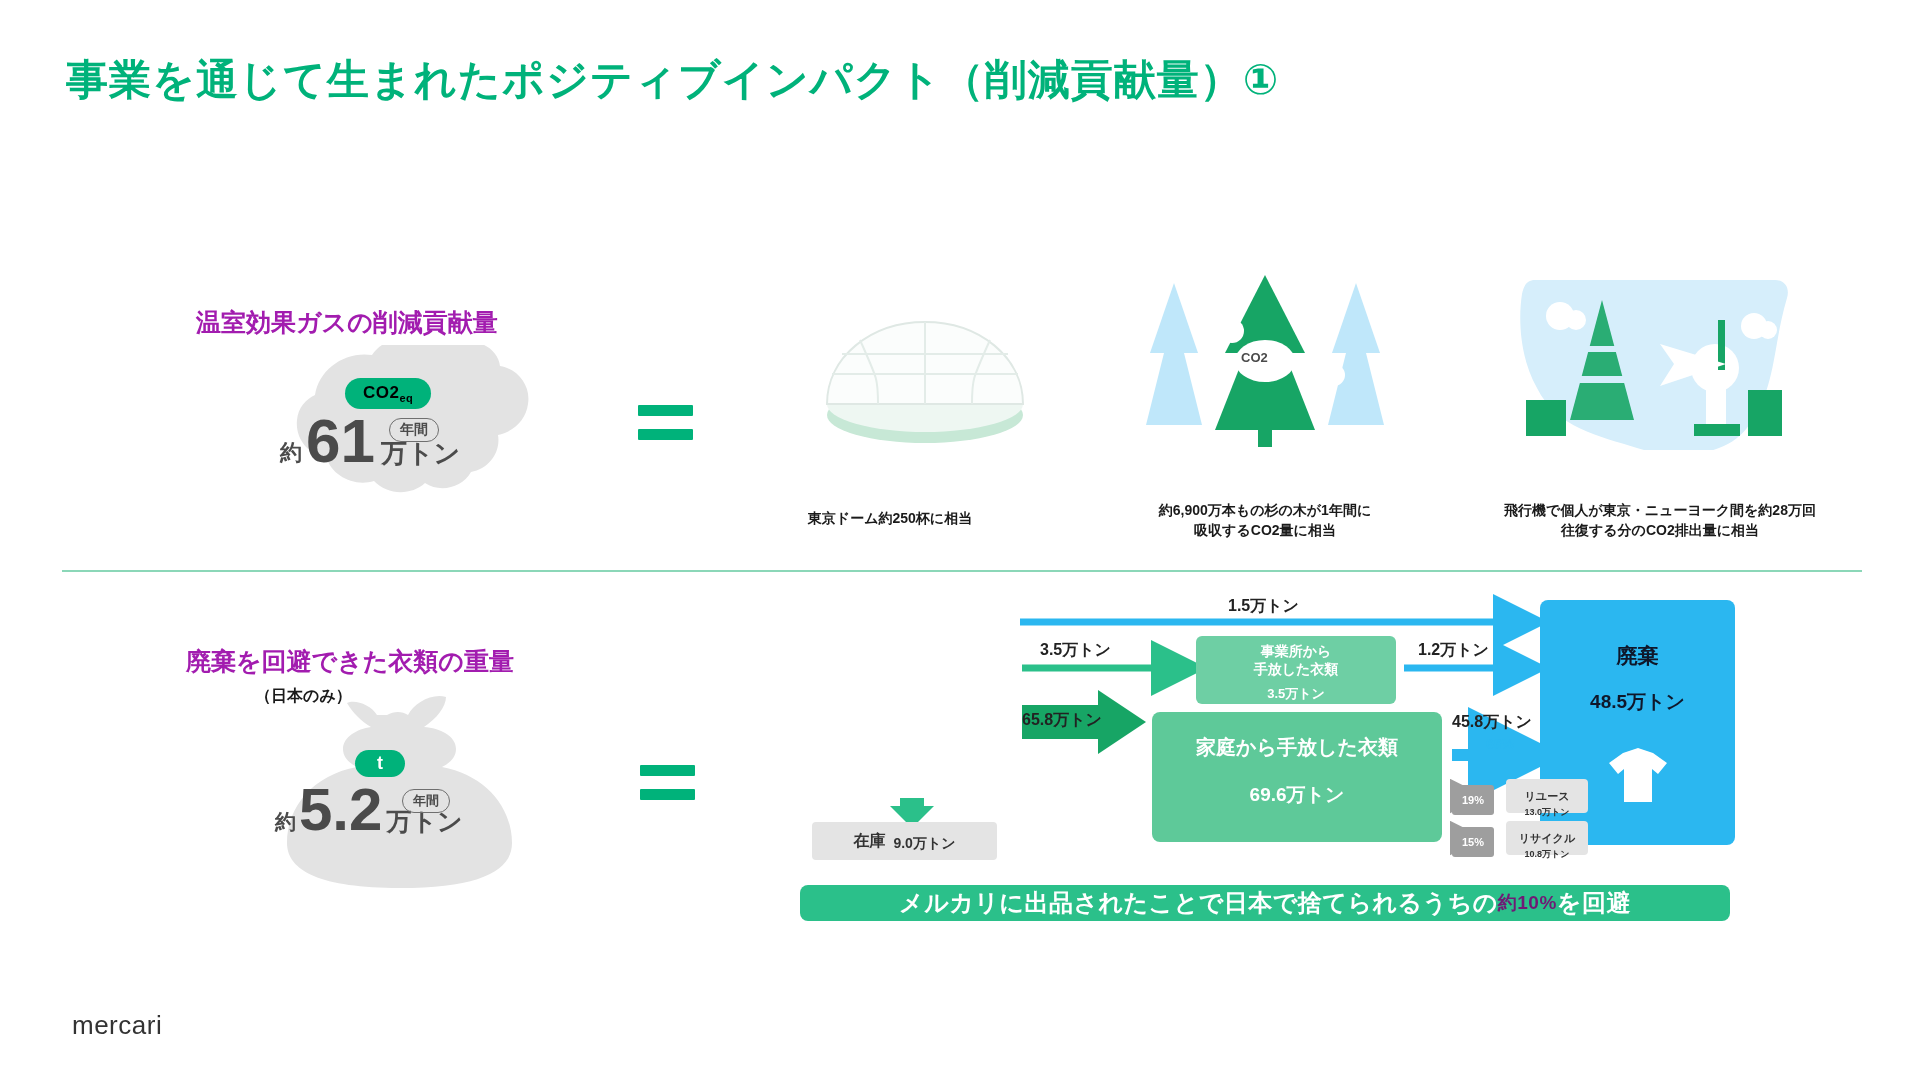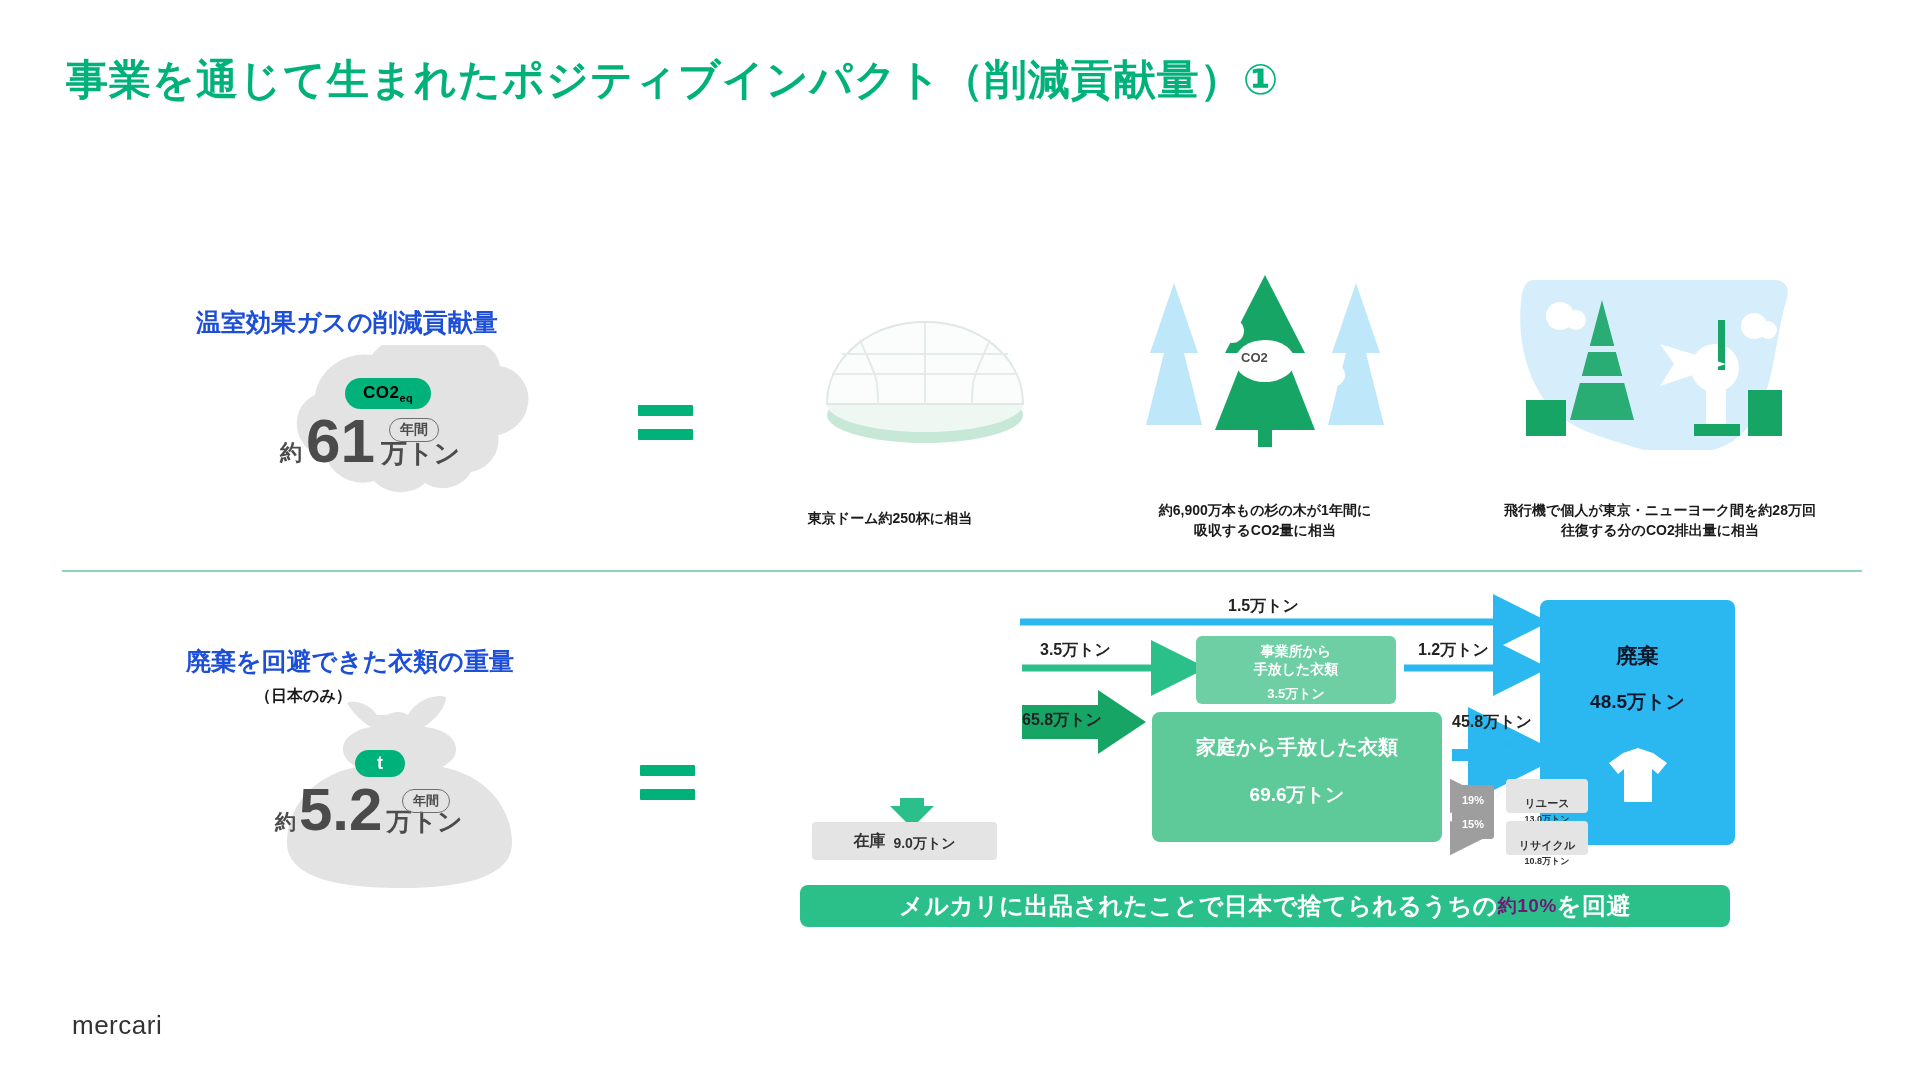--- a/index.html
+++ b/index.html
@@ -21,21 +21,21 @@
   }
 
   
   .divider{
     position:absolute;left:62px;top:570px;width:1800px;height:2px;
     background:#2bb67d;opacity:.55;
   }
 
   
   .sec-head{
-    position:absolute;font-size:25px;font-weight:bold;color:#1d4ed8;
+    position:absolute;font-size:25px;font-weight:bold;color:#a21caf;
     white-space:nowrap;
   }
   .sec-head.h1{left:196px;top:306px;}
   .sec-head.h2{left:186px;top:645px;}
   .sec-sub{
     position:absolute;left:255px;top:686px;font-size:16px;color:#1a1a1a;
     white-space:nowrap;font-weight:bold;
   }
 
   
@@ -145,28 +145,28 @@
 
   .lbl{position:absolute;font-size:16px;font-weight:bold;color:#222;white-space:nowrap;}
 
   .small-chip{
     position:absolute;width:42px;height:30px;background:#9e9e9e;color:#fff;
     border-radius:3px;font-size:11px;font-weight:bold;
     display:flex;align-items:center;justify-content:center;
   }
   .small-box{
     position:absolute;width:82px;height:34px;background:#e4e4e4;border-radius:4px;
-    color:#333;text-align:center;padding-top:18px;box-sizing:border-box;
+    color:#333;text-align:center;padding-top:11px;box-sizing:border-box;
   }
   .small-box .t{font-size:11px;font-weight:bold;line-height:1.2;}
   .small-box .v{font-size:13px;font-weight:bold;}
   .small-box .v span{font-size:9px;}
 
   .banner{
-    position:absolute;left:800px;top:885px;width:930px;height:42px;
+    position:absolute;left:800px;top:885px;width:930px;height:36px;
     background:#2bc08a;border-radius:8px;color:#fff;
     display:flex;align-items:center;justify-content:center;
     font-size:24px;font-weight:bold;letter-spacing:.5px;
   }
   .banner .hl{color:#701a75;font-size:19px;}
 
   .logo{position:absolute;left:72px;top:1010px;font-size:26px;font-weight:normal;color:#333;letter-spacing:.5px;}
 
   svg.flow{position:absolute;left:0;top:0;width:1920px;height:1080px;pointer-events:none;}
 </style>
@@ -334,21 +334,21 @@
     <svg width="70" height="56" viewBox="0 0 70 56" style="margin-top:30px" xmlns="http://www.w3.org/2000/svg">
       <path d="M20 6l15-5 15 5 14 10-9 11-6-5v33H21V22l-6 5-9-11z" fill="#fff"></path>
     </svg>
   </div>
 
   <div class="small-chip" style="left:1452px;top:785px;">19%</div>
   <div class="small-box" style="left:1506px;top:779px;">
     <div class="t">リユース</div>
     <div class="v"><span>13.0</span><span>万トン</span></div>
   </div>
-  <div class="small-chip" style="left:1452px;top:809px;">15%</div>
+  <div class="small-chip" style="left:1452px;top:827px;">15%</div>
   <div class="small-box" style="left:1506px;top:821px;">
     <div class="t">リサイクル</div>
     <div class="v"><span>10.8</span><span>万トン</span></div>
   </div>
 
   <div class="banner">
     <span>メルカリに出品されたことで日本で捨てられるうちの</span>
       <span class="hl">約10%</span>
       <span>を回避</span>
   </div>

